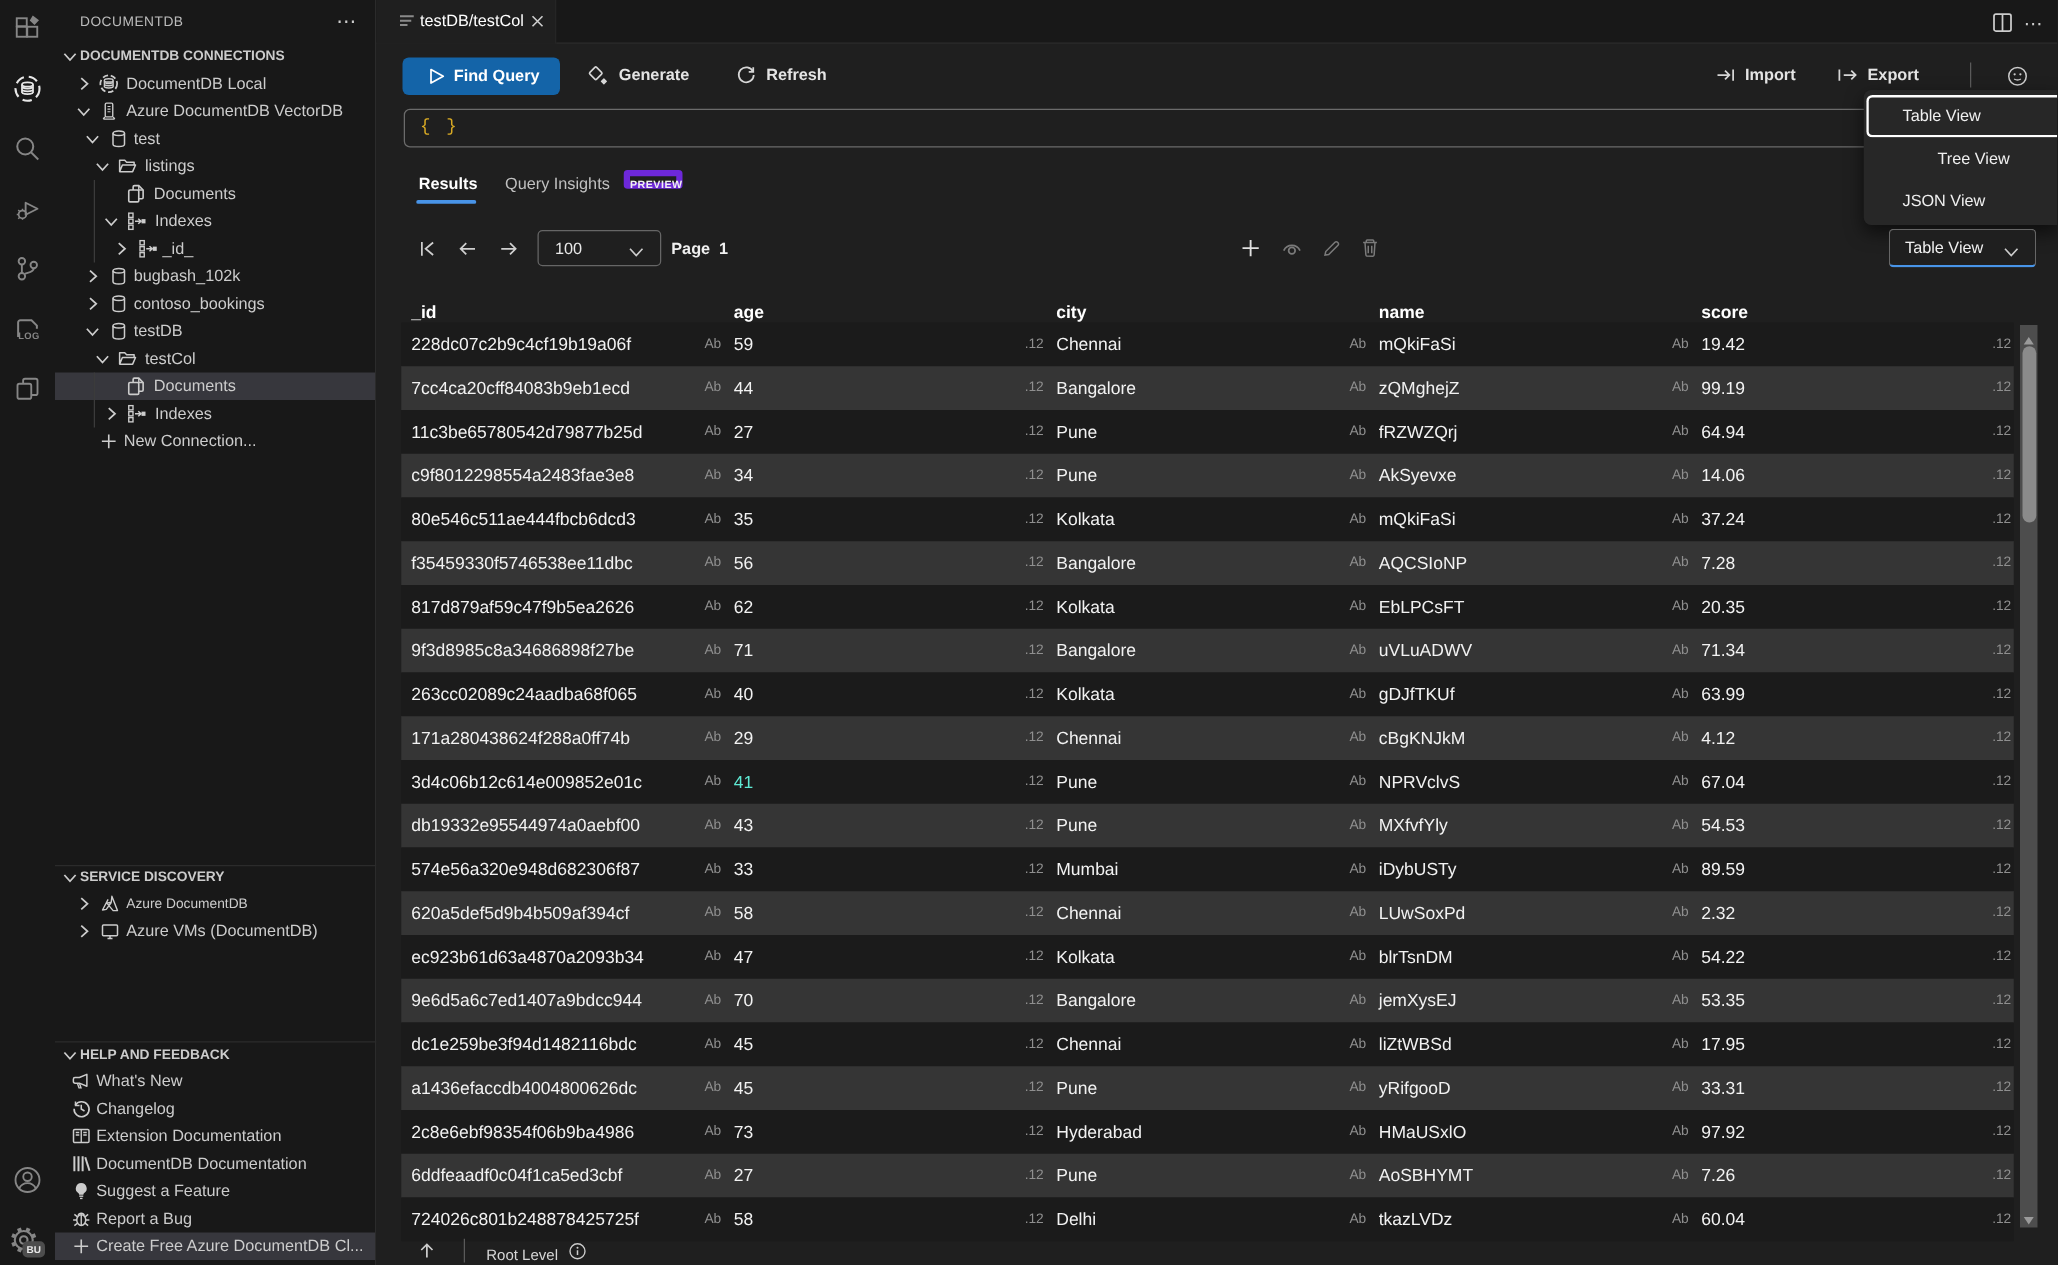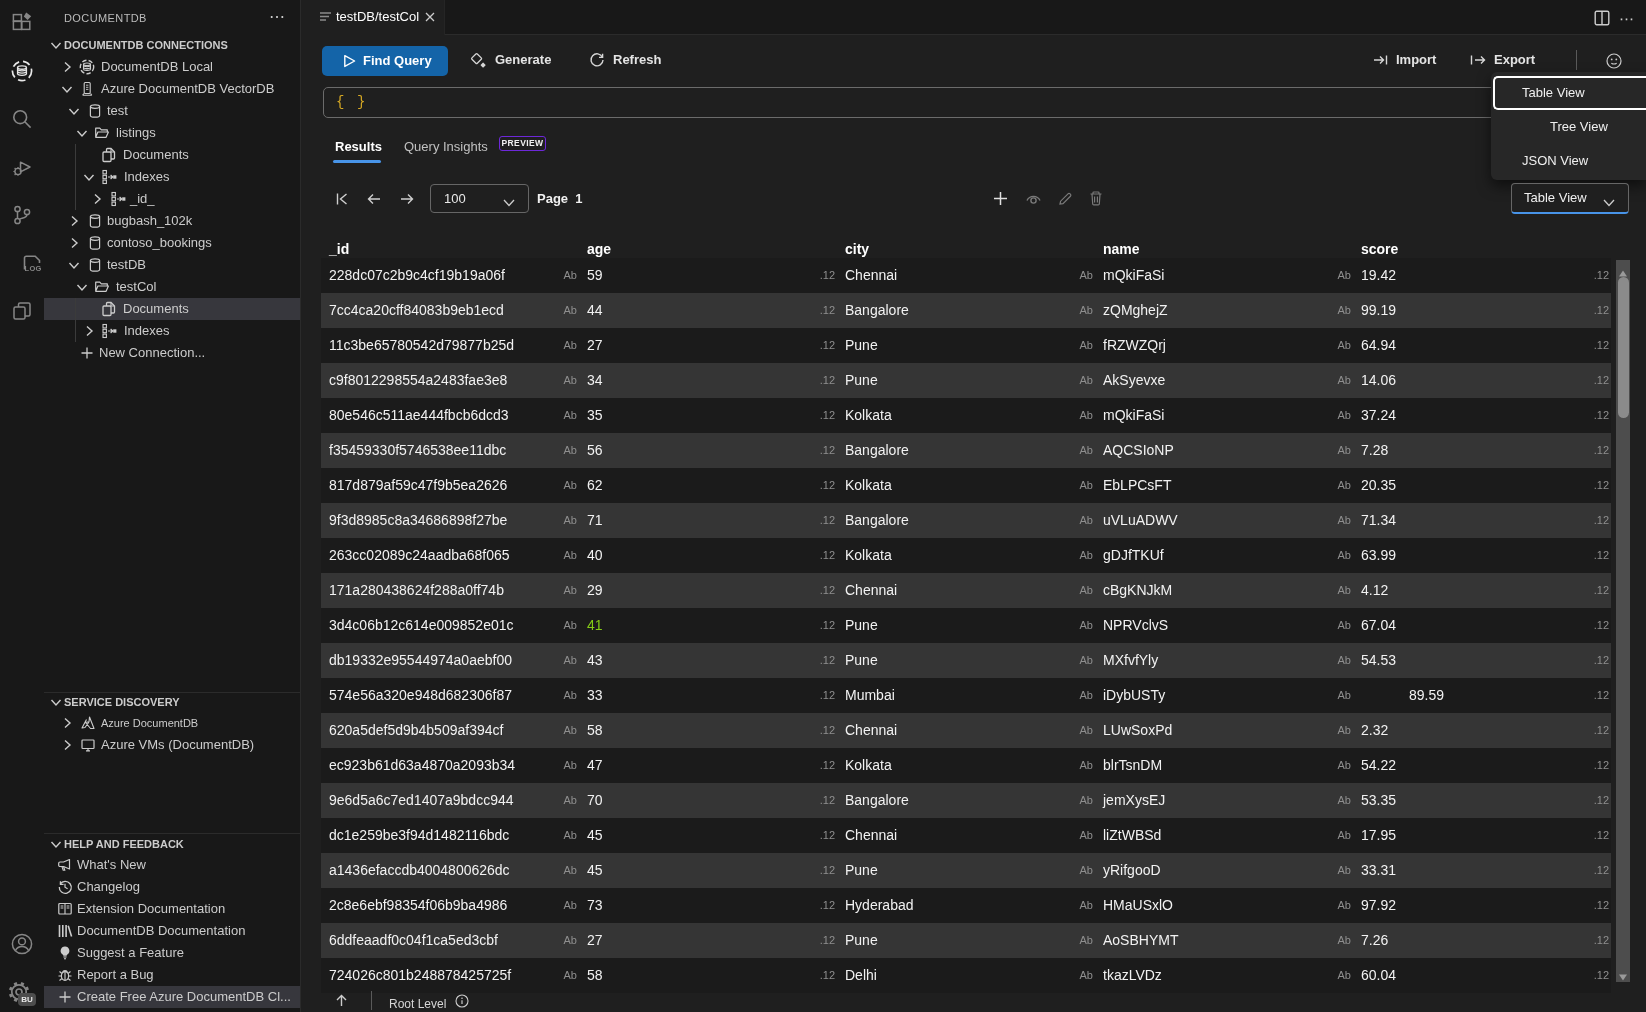--- a/index.html
+++ b/index.html
@@ -25,21 +25,21 @@
       <path d="M10.5 7.2 L20 12 L10.5 16.8 Z" fill="none" stroke="#868686" stroke-width="1.5" stroke-linejoin="round"></path>
       <circle cx="8" cy="16.5" r="3.1" fill="none" stroke="#868686" stroke-width="1.4"></circle>
       <path d="M8 13.4 V11.9 M4.9 16.5 H3.4 M5.8 14.2 l-1.2-1.2 M5.8 18.8 l-1.2 1.2 M8 19.6 v1.2" stroke="#868686" stroke-width="1.2"></path>
     </svg></div>
 <div class="abs" style="left:10px;top:203px;width:24px;height:24px;"><svg width="24" height="24" viewBox="0 0 24 24" style="">
       <circle cx="7.5" cy="6" r="2.6" fill="none" stroke="#868686" stroke-width="1.5"></circle>
       <circle cx="7.5" cy="18" r="2.6" fill="none" stroke="#868686" stroke-width="1.5"></circle>
       <circle cx="17" cy="9" r="2.6" fill="none" stroke="#868686" stroke-width="1.5"></circle>
       <path d="M7.5 8.6 V15.4 M17 11.6 c0 3.4 -5 3.4 -7 4.4" fill="none" stroke="#868686" stroke-width="1.5"></path>
     </svg></div>
-<div class="abs" style="left:20px;top:251px;width:24px;height:24px;text-decoration:underline;"><svg width="24" height="24" viewBox="0 0 24 24" style="">
+<div class="abs" style="left:10px;top:251px;width:24px;height:24px;text-decoration:underline;"><svg width="24" height="24" viewBox="0 0 24 24" style="">
       <path d="M4.5 18.5 V7 A1.8 1.8 0 0 1 6.3 5.2 h8.9 l4.3 4.3 V12" fill="none" stroke="#868686" stroke-width="1.6"></path>
       <text x="4.5" y="20" font-family="Liberation Sans" font-size="7.5" font-weight="700" fill="#868686" letter-spacing="0.3">LOG</text>
     </svg></div>
 <div class="abs" style="left:10px;top:299px;width:24px;height:24px;"><svg width="24" height="24" viewBox="0 0 24 24" style="">
       <rect x="4" y="8" width="11" height="12" rx="1.5" fill="none" stroke="#868686" stroke-width="1.5"></rect>
       <path d="M8.5 8 V5.5 A1.5 1.5 0 0 1 10 4 h8.5 A1.5 1.5 0 0 1 20 5.5 v10 a1.5 1.5 0 0 1 -1.5 1.5 H15" fill="none" stroke="#868686" stroke-width="1.5"></path>
     </svg></div>
 <div class="abs" style="left:11px;top:933px;width:22px;height:22px;"><svg width="22" height="22" viewBox="0 0 22 22" style="">
       <circle cx="11" cy="11" r="9.6" fill="none" stroke="#868686" stroke-width="1.5"></circle>
       <circle cx="11" cy="8.4" r="3.4" fill="none" stroke="#868686" stroke-width="1.5"></circle>
@@ -338,21 +338,21 @@
       <circle cx="5.7" cy="6.4" r="0.9" fill="#cccccc"></circle>
       <circle cx="10.3" cy="6.4" r="0.9" fill="#cccccc"></circle>
       <path d="M5.3 10.2 Q8 11.8 10.7 10.2" fill="none" stroke="#cccccc" stroke-width="1.1"></path>
     </svg></div>
 <div class="abs" style="left:323px;top:87px;width:1304px;height:31px;border:1px solid #6b6b6b;border-radius:5px;box-sizing:border-box;"></div>
 <div class="abs" style="left:336px;top:94px;color:#d7a924;font-size:14px;font-family:'Liberation Mono',monospace;">{</div>
 <div class="abs" style="left:357px;top:94px;color:#d7a924;font-size:14px;font-family:'Liberation Mono',monospace;">}</div>
 <div style="position:absolute;left:335px;top:136px;font-size:13px;color:#ffffff;line-height:22px;white-space:nowrap;font-weight:700;">Results</div>
 <div class="abs" style="left:333px;top:160px;width:48px;height:3px;background:#4894e8;border-radius:2px;"></div>
 <div style="position:absolute;left:404px;top:136px;font-size:13px;color:#c0c0c0;line-height:22px;white-space:nowrap;">Query Insights</div>
-<div class="abs" style="left:499px;top:136px;width:47px;height:15px;border:1px solid #6d28d9;border-radius:3px;box-sizing:border-box;color:#f0f0f0;font-size:8.5px;font-weight:700;text-align:center;line-height:13px;letter-spacing:0.4px;">PREVIEW</div>
+<div class="abs" style="left:499px;top:136px;width:47px;height:15px;border:5px solid #6d28d9;border-radius:3px;box-sizing:border-box;color:#f0f0f0;font-size:8.5px;font-weight:700;text-align:center;line-height:13px;letter-spacing:0.4px;">PREVIEW</div>
 <div class="abs" style="left:334px;top:191px;"><svg width="16" height="16" viewBox="0 0 16 16" style="">
       <path d="M3.5 2.5 v11 M12.5 3 L6.5 8 L12.5 13" fill="none" stroke="#cfcfcf" stroke-width="1.4"></path>
     </svg></div>
 <div class="abs" style="left:366px;top:191px;"><svg width="16" height="16" viewBox="0 0 16 16" style="">
       <path d="M14 8 H2.5 M7 3.5 L2.5 8 L7 12.5" fill="none" stroke="#cfcfcf" stroke-width="1.4"></path>
     </svg></div>
 <div class="abs" style="left:399px;top:191px;"><svg width="16" height="16" viewBox="0 0 16 16" style="">
       <path d="M2 8 H13.5 M9 3.5 L13.5 8 L9 12.5" fill="none" stroke="#cfcfcf" stroke-width="1.4"></path>
     </svg></div>
 <div class="abs" style="left:430px;top:184px;width:99px;height:29px;border:1px solid #666666;border-radius:4px;box-sizing:border-box;"></div>
@@ -485,21 +485,21 @@
 <div class="abs" style="left:801px;top:573px;width:34px;height:35px;line-height:35px;font-size:11px;color:#8f8f8f;text-align:right;">.12</div>
 <div class="abs" style="left:845px;top:573px;height:35px;line-height:35px;font-size:14px;color:#f2f2f2;white-space:nowrap;">Chennai</div>
 <div class="abs" style="left:1059px;top:573px;width:34px;height:35px;line-height:35px;font-size:11px;color:#8f8f8f;text-align:right;">Ab</div>
 <div class="abs" style="left:1103px;top:573px;height:35px;line-height:35px;font-size:14px;color:#f2f2f2;white-space:nowrap;">cBgKNJkM</div>
 <div class="abs" style="left:1317px;top:573px;width:34px;height:35px;line-height:35px;font-size:11px;color:#8f8f8f;text-align:right;">Ab</div>
 <div class="abs" style="left:1361px;top:573px;height:35px;line-height:35px;font-size:14px;color:#f2f2f2;white-space:nowrap;">4.12</div>
 <div class="abs" style="left:1575px;top:573px;width:34px;height:35px;line-height:35px;font-size:11px;color:#8f8f8f;text-align:right;">.12</div>
 <div class="abs" style="left:321px;top:608px;width:1290px;height:35px;background:#1b1b1b;"></div>
 <div class="abs" style="left:329px;top:608px;height:35px;line-height:35px;font-size:14px;color:#f2f2f2;white-space:nowrap;">3d4c06b12c614e009852e01c</div>
 <div class="abs" style="left:543px;top:608px;width:34px;height:35px;line-height:35px;font-size:11px;color:#8f8f8f;text-align:right;">Ab</div>
-<div class="abs" style="left:587px;top:608px;height:35px;line-height:35px;font-size:14px;color:#84cc16;white-space:nowrap;">41</div>
+<div class="abs" style="left:587px;top:608px;height:35px;line-height:35px;font-size:14px;color:#5eead4;white-space:nowrap;">41</div>
 <div class="abs" style="left:801px;top:608px;width:34px;height:35px;line-height:35px;font-size:11px;color:#8f8f8f;text-align:right;">.12</div>
 <div class="abs" style="left:845px;top:608px;height:35px;line-height:35px;font-size:14px;color:#f2f2f2;white-space:nowrap;">Pune</div>
 <div class="abs" style="left:1059px;top:608px;width:34px;height:35px;line-height:35px;font-size:11px;color:#8f8f8f;text-align:right;">Ab</div>
 <div class="abs" style="left:1103px;top:608px;height:35px;line-height:35px;font-size:14px;color:#f2f2f2;white-space:nowrap;">NPRVclvS</div>
 <div class="abs" style="left:1317px;top:608px;width:34px;height:35px;line-height:35px;font-size:11px;color:#8f8f8f;text-align:right;">Ab</div>
 <div class="abs" style="left:1361px;top:608px;height:35px;line-height:35px;font-size:14px;color:#f2f2f2;white-space:nowrap;">67.04</div>
 <div class="abs" style="left:1575px;top:608px;width:34px;height:35px;line-height:35px;font-size:11px;color:#8f8f8f;text-align:right;">.12</div>
 <div class="abs" style="left:321px;top:643px;width:1290px;height:35px;background:#353535;"></div>
 <div class="abs" style="left:329px;top:643px;height:50px;line-height:35px;font-size:14px;color:#f2f2f2;white-space:nowrap;">db19332e95544974a0aebf00</div>
 <div class="abs" style="left:543px;top:643px;width:34px;height:35px;line-height:35px;font-size:11px;color:#8f8f8f;text-align:right;">Ab</div>
@@ -513,21 +513,21 @@
 <div class="abs" style="left:1575px;top:643px;width:34px;height:35px;line-height:35px;font-size:11px;color:#8f8f8f;text-align:right;">.12</div>
 <div class="abs" style="left:321px;top:678px;width:1290px;height:35px;background:#1b1b1b;"></div>
 <div class="abs" style="left:329px;top:678px;height:35px;line-height:35px;font-size:14px;color:#f2f2f2;white-space:nowrap;">574e56a320e948d682306f87</div>
 <div class="abs" style="left:543px;top:678px;width:34px;height:35px;line-height:35px;font-size:11px;color:#8f8f8f;text-align:right;">Ab</div>
 <div class="abs" style="left:587px;top:678px;height:35px;line-height:35px;font-size:14px;color:#f2f2f2;white-space:nowrap;">33</div>
 <div class="abs" style="left:801px;top:678px;width:34px;height:35px;line-height:35px;font-size:11px;color:#8f8f8f;text-align:right;">.12</div>
 <div class="abs" style="left:845px;top:678px;height:35px;line-height:35px;font-size:14px;color:#f2f2f2;white-space:nowrap;">Mumbai</div>
 <div class="abs" style="left:1059px;top:678px;width:34px;height:35px;line-height:35px;font-size:11px;color:#8f8f8f;text-align:right;">Ab</div>
 <div class="abs" style="left:1103px;top:678px;height:35px;line-height:35px;font-size:14px;color:#f2f2f2;white-space:nowrap;">iDybUSTy</div>
 <div class="abs" style="left:1317px;top:678px;width:34px;height:35px;line-height:35px;font-size:11px;color:#8f8f8f;text-align:right;">Ab</div>
-<div class="abs" style="left:1361px;top:678px;height:17px;line-height:35px;font-size:14px;color:#f2f2f2;white-space:nowrap;margin-left:48px;">89.59</div>
+<div class="abs" style="left:1361px;top:678px;height:17px;line-height:35px;font-size:14px;color:#f2f2f2;white-space:nowrap;">89.59</div>
 <div class="abs" style="left:1575px;top:678px;width:34px;height:35px;line-height:35px;font-size:11px;color:#8f8f8f;text-align:right;">.12</div>
 <div class="abs" style="left:321px;top:713px;width:1290px;height:35px;background:#353535;"></div>
 <div class="abs" style="left:329px;top:713px;height:35px;line-height:35px;font-size:14px;color:#f2f2f2;white-space:nowrap;text-align:right;">620a5def5d9b4b509af394cf</div>
 <div class="abs" style="left:543px;top:713px;width:34px;height:35px;line-height:35px;font-size:11px;color:#8f8f8f;text-align:right;">Ab</div>
 <div class="abs" style="left:587px;top:713px;height:35px;line-height:35px;font-size:14px;color:#f2f2f2;white-space:nowrap;">58</div>
 <div class="abs" style="left:801px;top:713px;width:34px;height:35px;line-height:35px;font-size:11px;color:#8f8f8f;text-align:right;">.12</div>
 <div class="abs" style="left:845px;top:713px;height:35px;line-height:35px;font-size:14px;color:#f2f2f2;white-space:nowrap;">Chennai</div>
 <div class="abs" style="left:1059px;top:713px;width:34px;height:35px;line-height:35px;font-size:11px;color:#8f8f8f;text-align:right;">Ab</div>
 <div class="abs" style="left:1103px;top:713px;height:35px;line-height:35px;font-size:14px;color:#f2f2f2;white-space:nowrap;">LUwSoxPd</div>
 <div class="abs" style="left:1317px;top:713px;width:34px;height:35px;line-height:35px;font-size:11px;color:#8f8f8f;text-align:right;">Ab</div>

